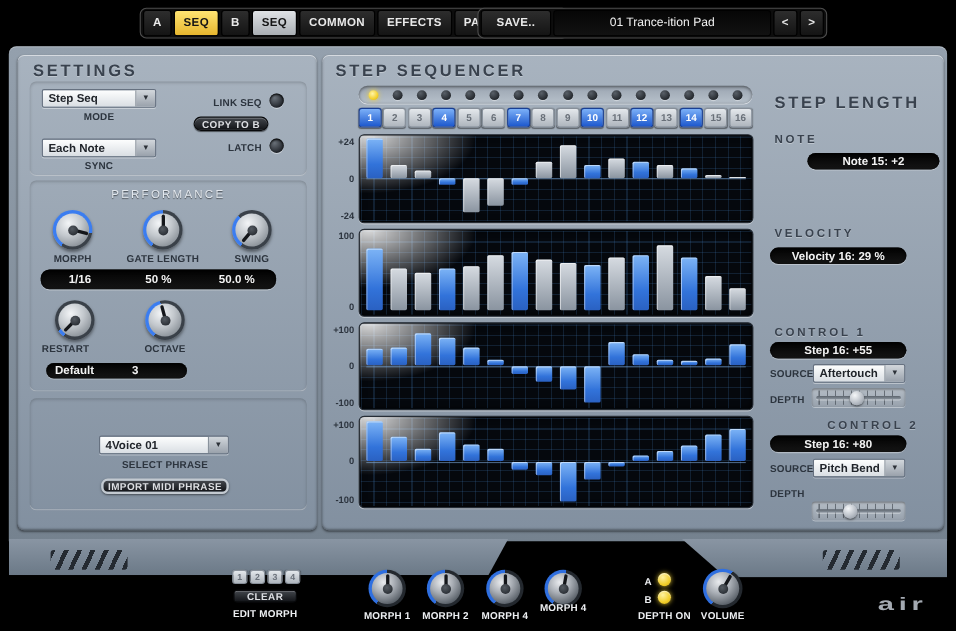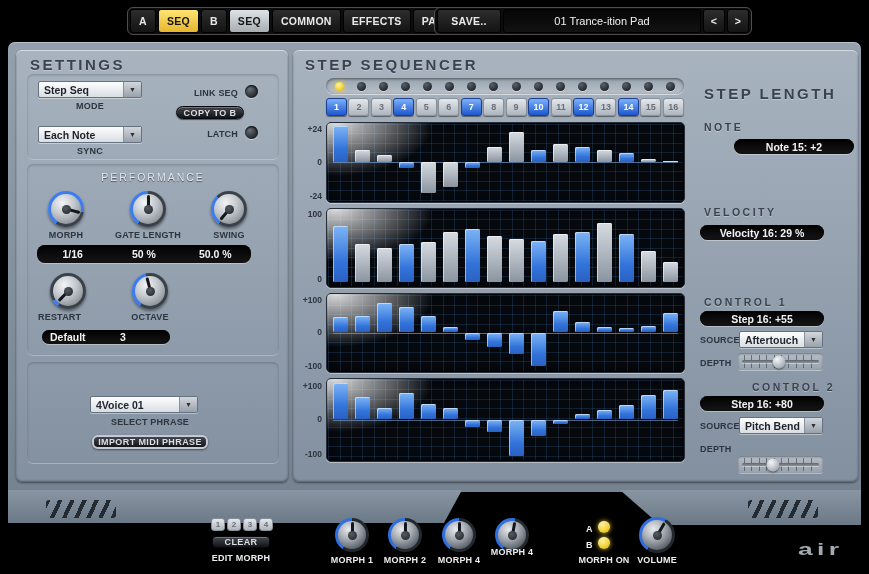--- a/index.html
+++ b/index.html
@@ -199,21 +199,21 @@
       </div>
   </div>
   <div class="abs lbl" style="left:38px;top:312px;width:60px;">RESTART</div>
   <div class="abs lbl" style="left:120px;top:312px;width:60px;text-align:center;">OCTAVE</div>
   <div class="abs readout" style="left:42px;top:330px;width:128px;height:14px;justify-content:flex-start;">
     <span style="padding-left:8px;">Default</span>
     <span style="position:absolute;left:78px;">3</span>
   </div>
 
   <div class="abs inset" style="left:27px;top:362px;width:252px;height:102px;"></div>
-  <div class="abs dd" style="left:90px;top:396px;width:108px;height:17px;">
+  <div class="abs dd" style="left:90px;top:396px;width:118px;height:17px;">
     <div class="val">4Voice 01</div>
     <div class="arrow">▼</div>
   </div>
   <div class="abs lbl" style="left:75px;top:417px;width:150px;text-align:center;">SELECT PHRASE</div>
   <div class="abs dark-btn ring-btn" style="left:92px;top:435px;width:116px;height:14px;">IMPORT MIDI PHRASE</div>
 
   <div class="abs panel" style="left:293px;top:50px;width:565px;height:432px;"></div>
   <div class="abs hdr" style="left:305px;top:56px;">STEP SEQUENCER</div>
 
   <div class="abs dots-bar" style="left:326px;top:78px;width:358px;height:16px;">
@@ -562,21 +562,21 @@
   </div>
   <div class="abs lbl-light" style="left:330px;top:555px;width:44px;text-align:center;">MORPH 1</div>
   <div class="abs lbl-light" style="left:383px;top:555px;width:44px;text-align:center;">MORPH 2</div>
   <div class="abs lbl-light" style="left:437px;top:555px;width:44px;text-align:center;">MORPH 4</div>
   <div class="abs lbl-light" style="left:490px;top:547px;width:44px;text-align:center;">MORPH 4</div>
 
   <div class="abs lbl-light" style="left:586px;top:524px;">A</div>
   <div class="abs led lit" style="left:598px;top:521px;width:12px;height:12px;"></div>
   <div class="abs lbl-light" style="left:586px;top:540px;">B</div>
   <div class="abs led lit" style="left:598px;top:537px;width:12px;height:12px;"></div>
-  <div class="abs lbl-light" style="left:574px;top:555px;width:60px;text-align:center;">MORPH ON</div>
+  <div class="abs lbl-light" style="left:574px;top:555px;width:60px;text-align:center;">DEPTH ON</div>
 
   <div class="abs knob dark" style="left:639px;top:517px;width:36px;height:36px;background:conic-gradient(from 215deg,#2f6fe0 0 175deg,#23282e 175deg 360deg);">
     <div class="face">
         <div class="pointer" style="transform:rotate(210deg);"></div>
         <div class="hub"></div>
       </div>
   </div>
   <div class="abs lbl-light" style="left:634px;top:555px;width:46px;text-align:center;">VOLUME</div>
 
   <div class="abs logo-air" style="left:800px;top:536px;">air</div>

